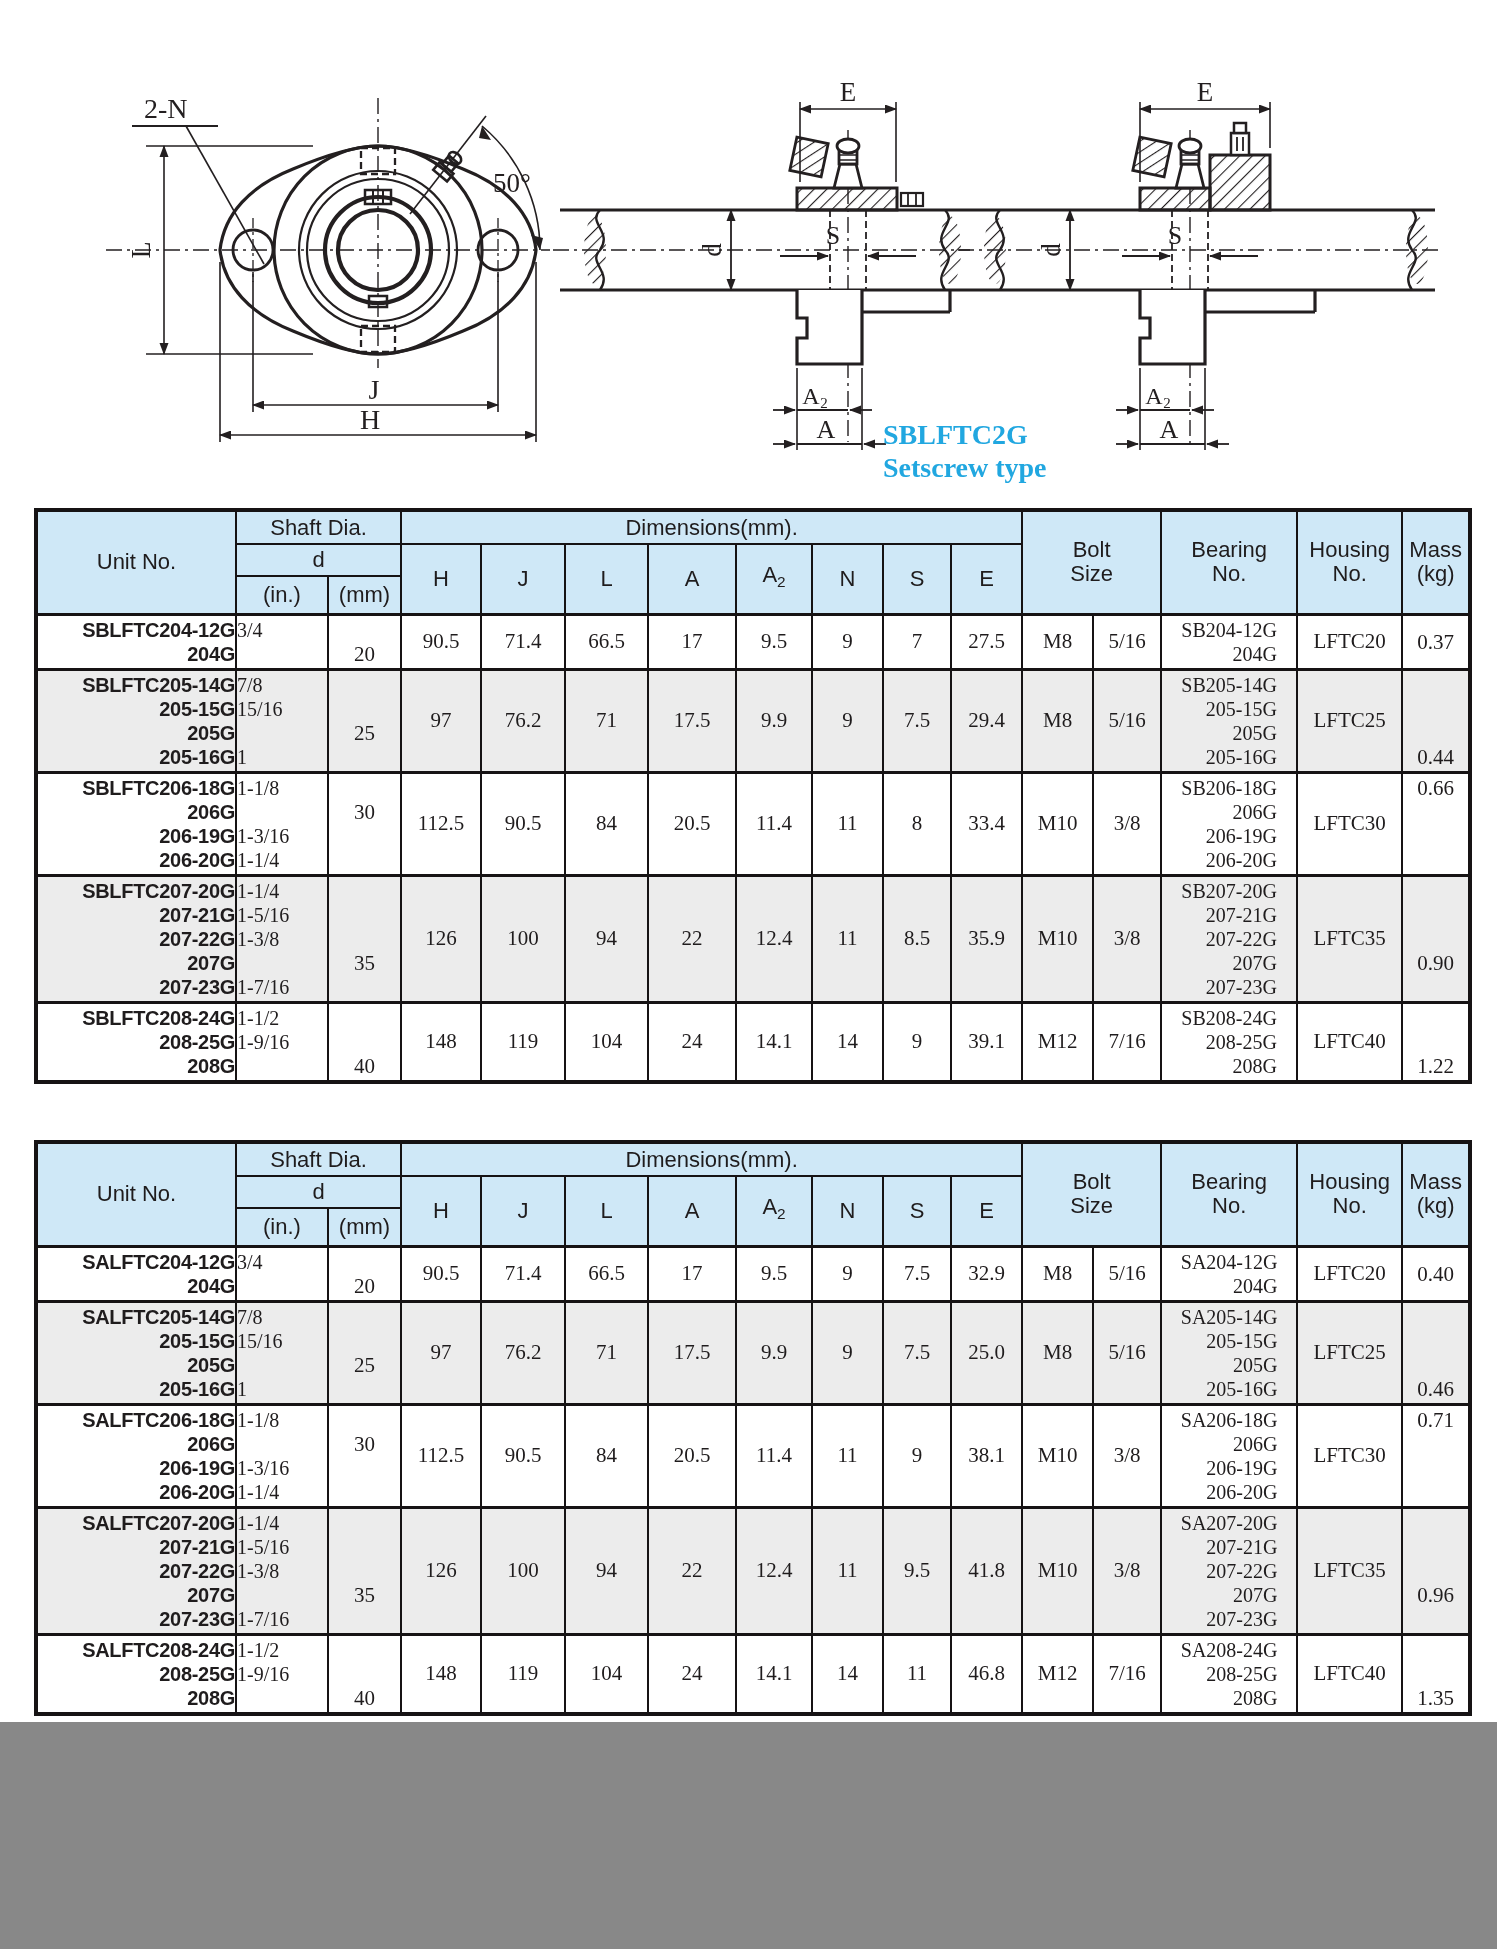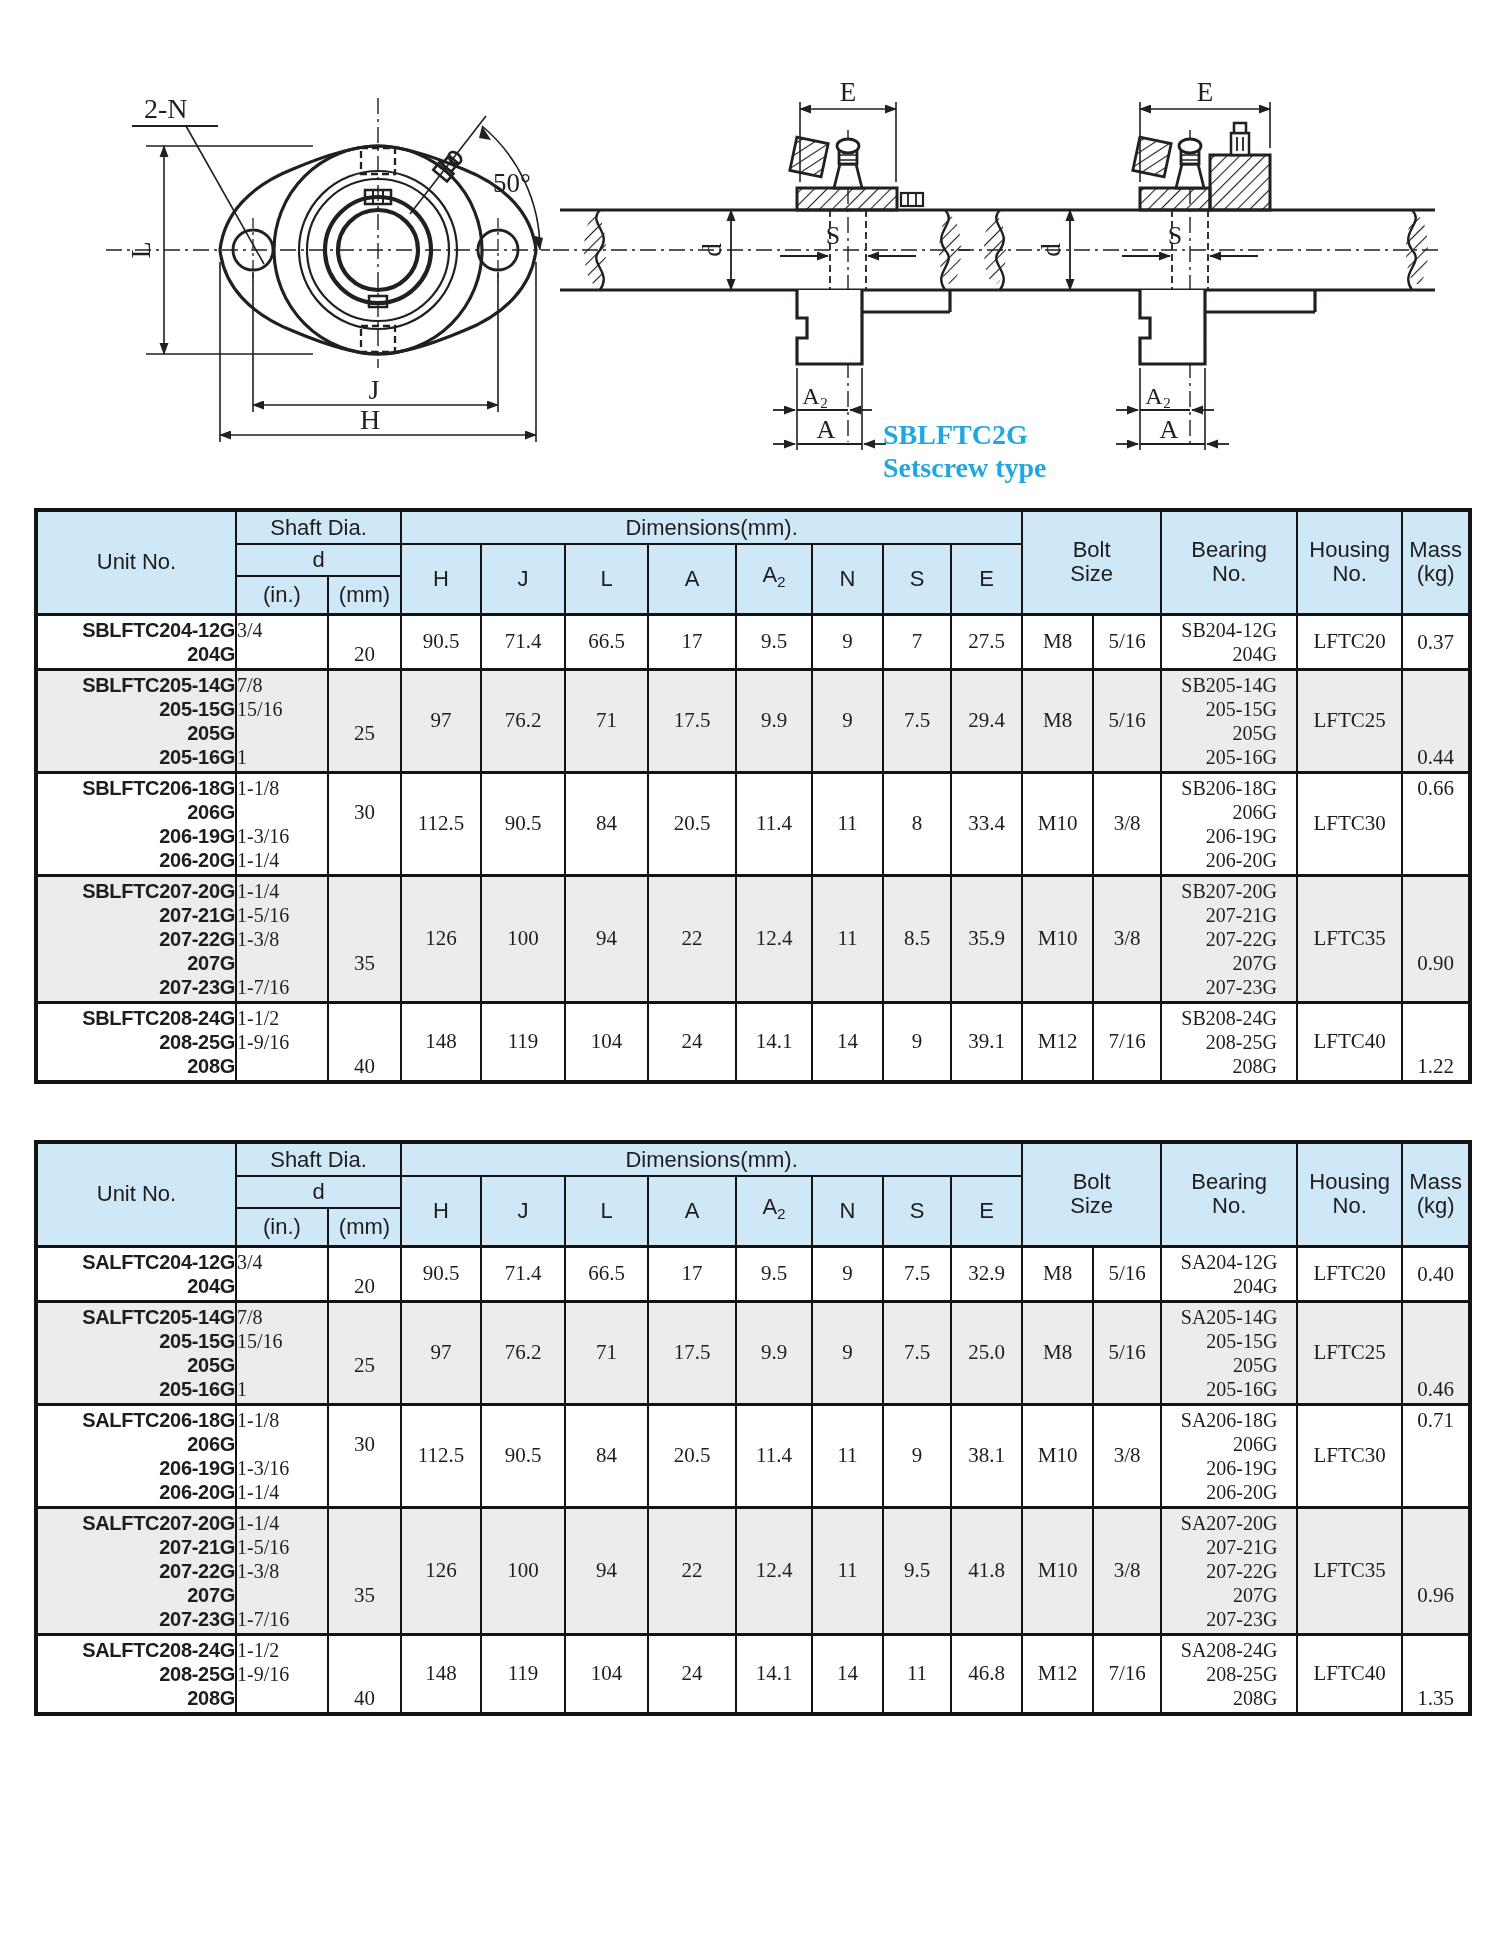--- a/index.html
+++ b/index.html
@@ -1,16 +1,16 @@
 <!DOCTYPE html>
 <html><head>
 <meta charset="utf-8">
 <style>
   html,body{margin:0;padding:0;background:#888;}
-  .page{position:relative;width:1497px;height:1949px;background:#ffffff;overflow:hidden;
+  .page{position:relative;width:1497px;height:1722px;background:#ffffff;overflow:hidden;
         font-family:"Liberation Sans",sans-serif;color:#1f1c1d;}
   svg text{font-family:"Liberation Serif",serif;fill:#231f20;}
   .caption{position:absolute;color:#21a7e0;font-family:"Liberation Serif",serif;
            font-weight:bold;font-size:28px;line-height:33px;}
   
   table.spec{border-collapse:collapse;table-layout:fixed;width:1434px;background:#fff;
              border:4px solid #161314;}
   table.spec th,table.spec td{border:2px solid #161314;padding:0;overflow:hidden;}
   table.spec thead th{background:#cfe8f7;font-family:"Liberation Sans",sans-serif;
              font-weight:normal;font-size:22px;text-align:center;vertical-align:middle;line-height:24px;}

